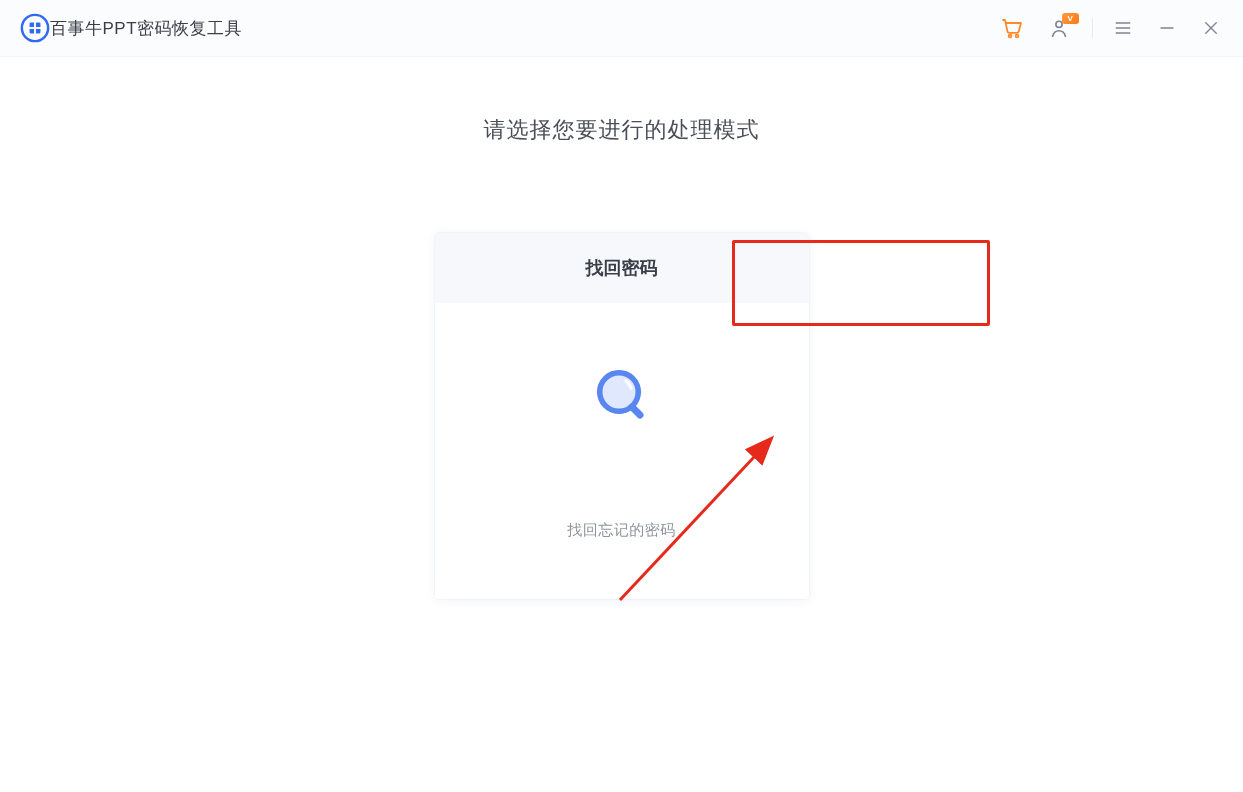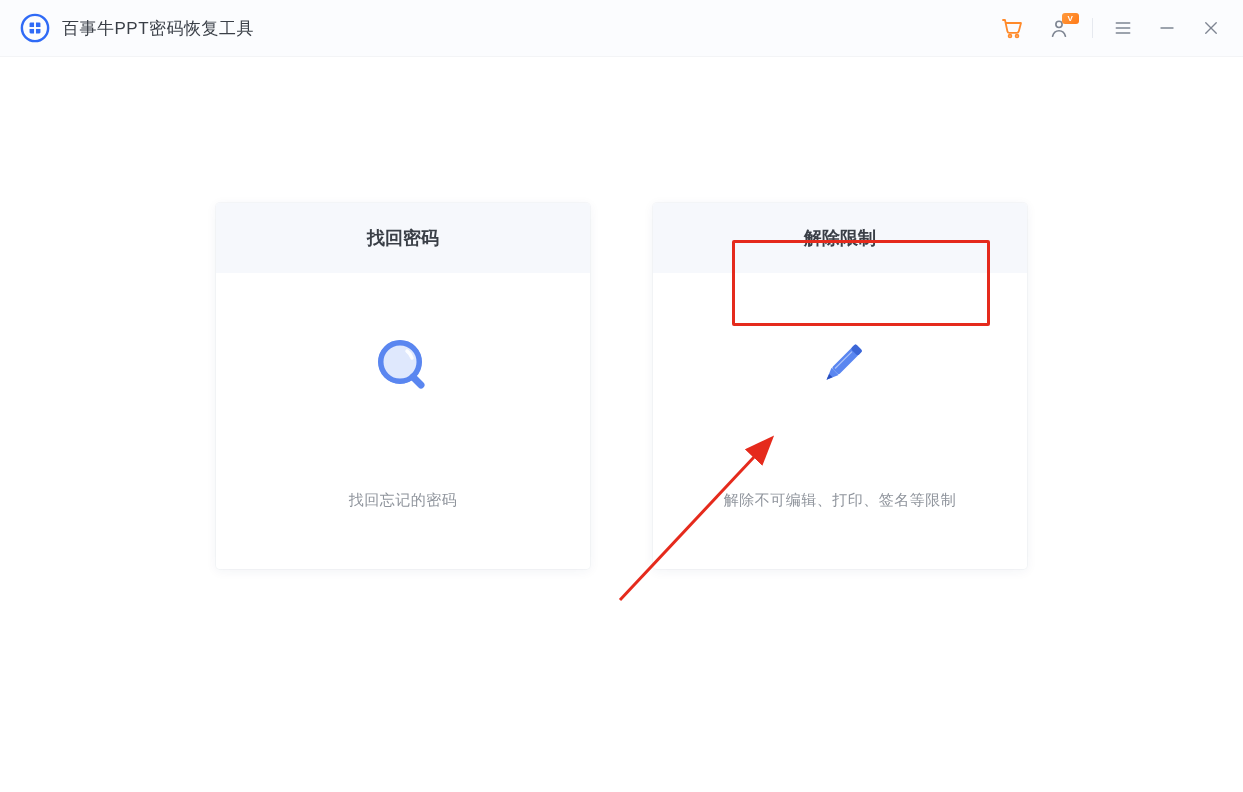--- a/index.html
+++ b/index.html
@@ -22,21 +22,21 @@
     background:var(--bg);color:var(--text);
     position:relative; overflow:hidden;
   }
   
   .header{
     height:56px; background:var(--header-bg);
     border-bottom:1px solid rgba(0,0,0,0.03);
     display:flex; align-items:center; justify-content:space-between;
     padding:0 18px 0 20px;
   }
-  .brand{display:flex;align-items:center;gap:12px;}
+  .brand{display:flex;align-items:center;}
   .brand .title{font-size:17px;color:#3a3f47;letter-spacing:.5px;}
   .logo{width:30px;height:30px;display:block;}
   .hdr-right{display:flex;align-items:center;gap:16px;}
   .icon-btn{display:flex;align-items:center;justify-content:center;
     width:28px;height:28px;cursor:pointer;color:#7e8592;}
   .icon-btn svg{display:block;}
   .vsep{width:1px;height:20px;background:var(--sep);}
   .account{position:relative;display:flex;align-items:center;justify-content:center;width:34px;height:28px;cursor:pointer;color:#7e8592;}
   .vip-badge{
     position:absolute; top:-1px; right:-3px;
@@ -136,56 +136,40 @@
     <span class="icon-btn">
       <svg width="18" height="18" viewBox="0 0 24 24" fill="none" stroke="#7e8592" stroke-width="1.8" stroke-linecap="round">
         <line x1="5" y1="5" x2="19" y2="19"></line>
         <line x1="19" y1="5" x2="5" y2="19"></line>
       </svg>
     </span>
   </div>
 </div>
 
 <div class="main">
+  <div class="heading">请选择您要进行的处理模式</div>
 
   <div class="cards">
 
     <div class="card">
       <div class="card-head">找回密码</div>
       <div class="card-body">
         <span class="card-icon">
           <svg viewBox="0 0 64 64" width="64" height="64">
             <circle cx="29" cy="29" r="19" fill="none" stroke="#5a86f0" stroke-width="6"></circle>
             <circle cx="29" cy="29" r="19" fill="#dfe8fd"></circle>
             <circle cx="29" cy="29" r="19" fill="none" stroke="#5a86f0" stroke-width="5"></circle>
             <path d="M42 44 l8 8" stroke="#5a86f0" stroke-width="7" stroke-linecap="round"></path>
             <path d="M36 18 a14 14 0 0 1 5 7" stroke="#ffffff" stroke-width="3.5" stroke-linecap="round" fill="none" opacity=".9"></path>
           </svg>
         </span>
         <div class="card-desc">找回忘记的密码</div>
       </div>
     </div>
 
-    <div class="card">
-      <div class="card-head">解除限制</div>
-      <div class="card-body">
-        <span class="card-icon">
-          <svg viewBox="0 0 64 64" width="64" height="64">
-            <g transform="rotate(45 32 32)">
-              <rect x="28" y="6" width="10" height="34" rx="2" fill="#5a86f0"></rect>
-              <rect x="28" y="6" width="10" height="7" rx="2" fill="#3c66d6"></rect>
-              <polygon points="28,40 38,40 33,52" fill="#5a86f0"></polygon>
-              <polygon points="30.6,46 35.4,46 33,52" fill="#2a4fbe"></polygon>
-              <line x1="31" y1="14" x2="31" y2="38" stroke="#ffffff" stroke-width="1.2" opacity=".5"></line>
-            </g>
-          </svg>
-        </span>
-        <div class="card-desc">解除不可编辑、打印、签名等限制</div>
-      </div>
-    </div>
 
   </div>
 </div>
 
 <div class="red-frame" style="left:732px; top:240px; width:252px; height:80px;"></div>
 
 <div class="arrow-annot" style="left:610px; top:420px; width:190px; height:190px;">
   <svg viewBox="0 0 190 190" width="190" height="190">
     <defs>
       <marker id="arrowhead" markerWidth="10" markerHeight="8" refX="8" refY="4" orient="auto">

